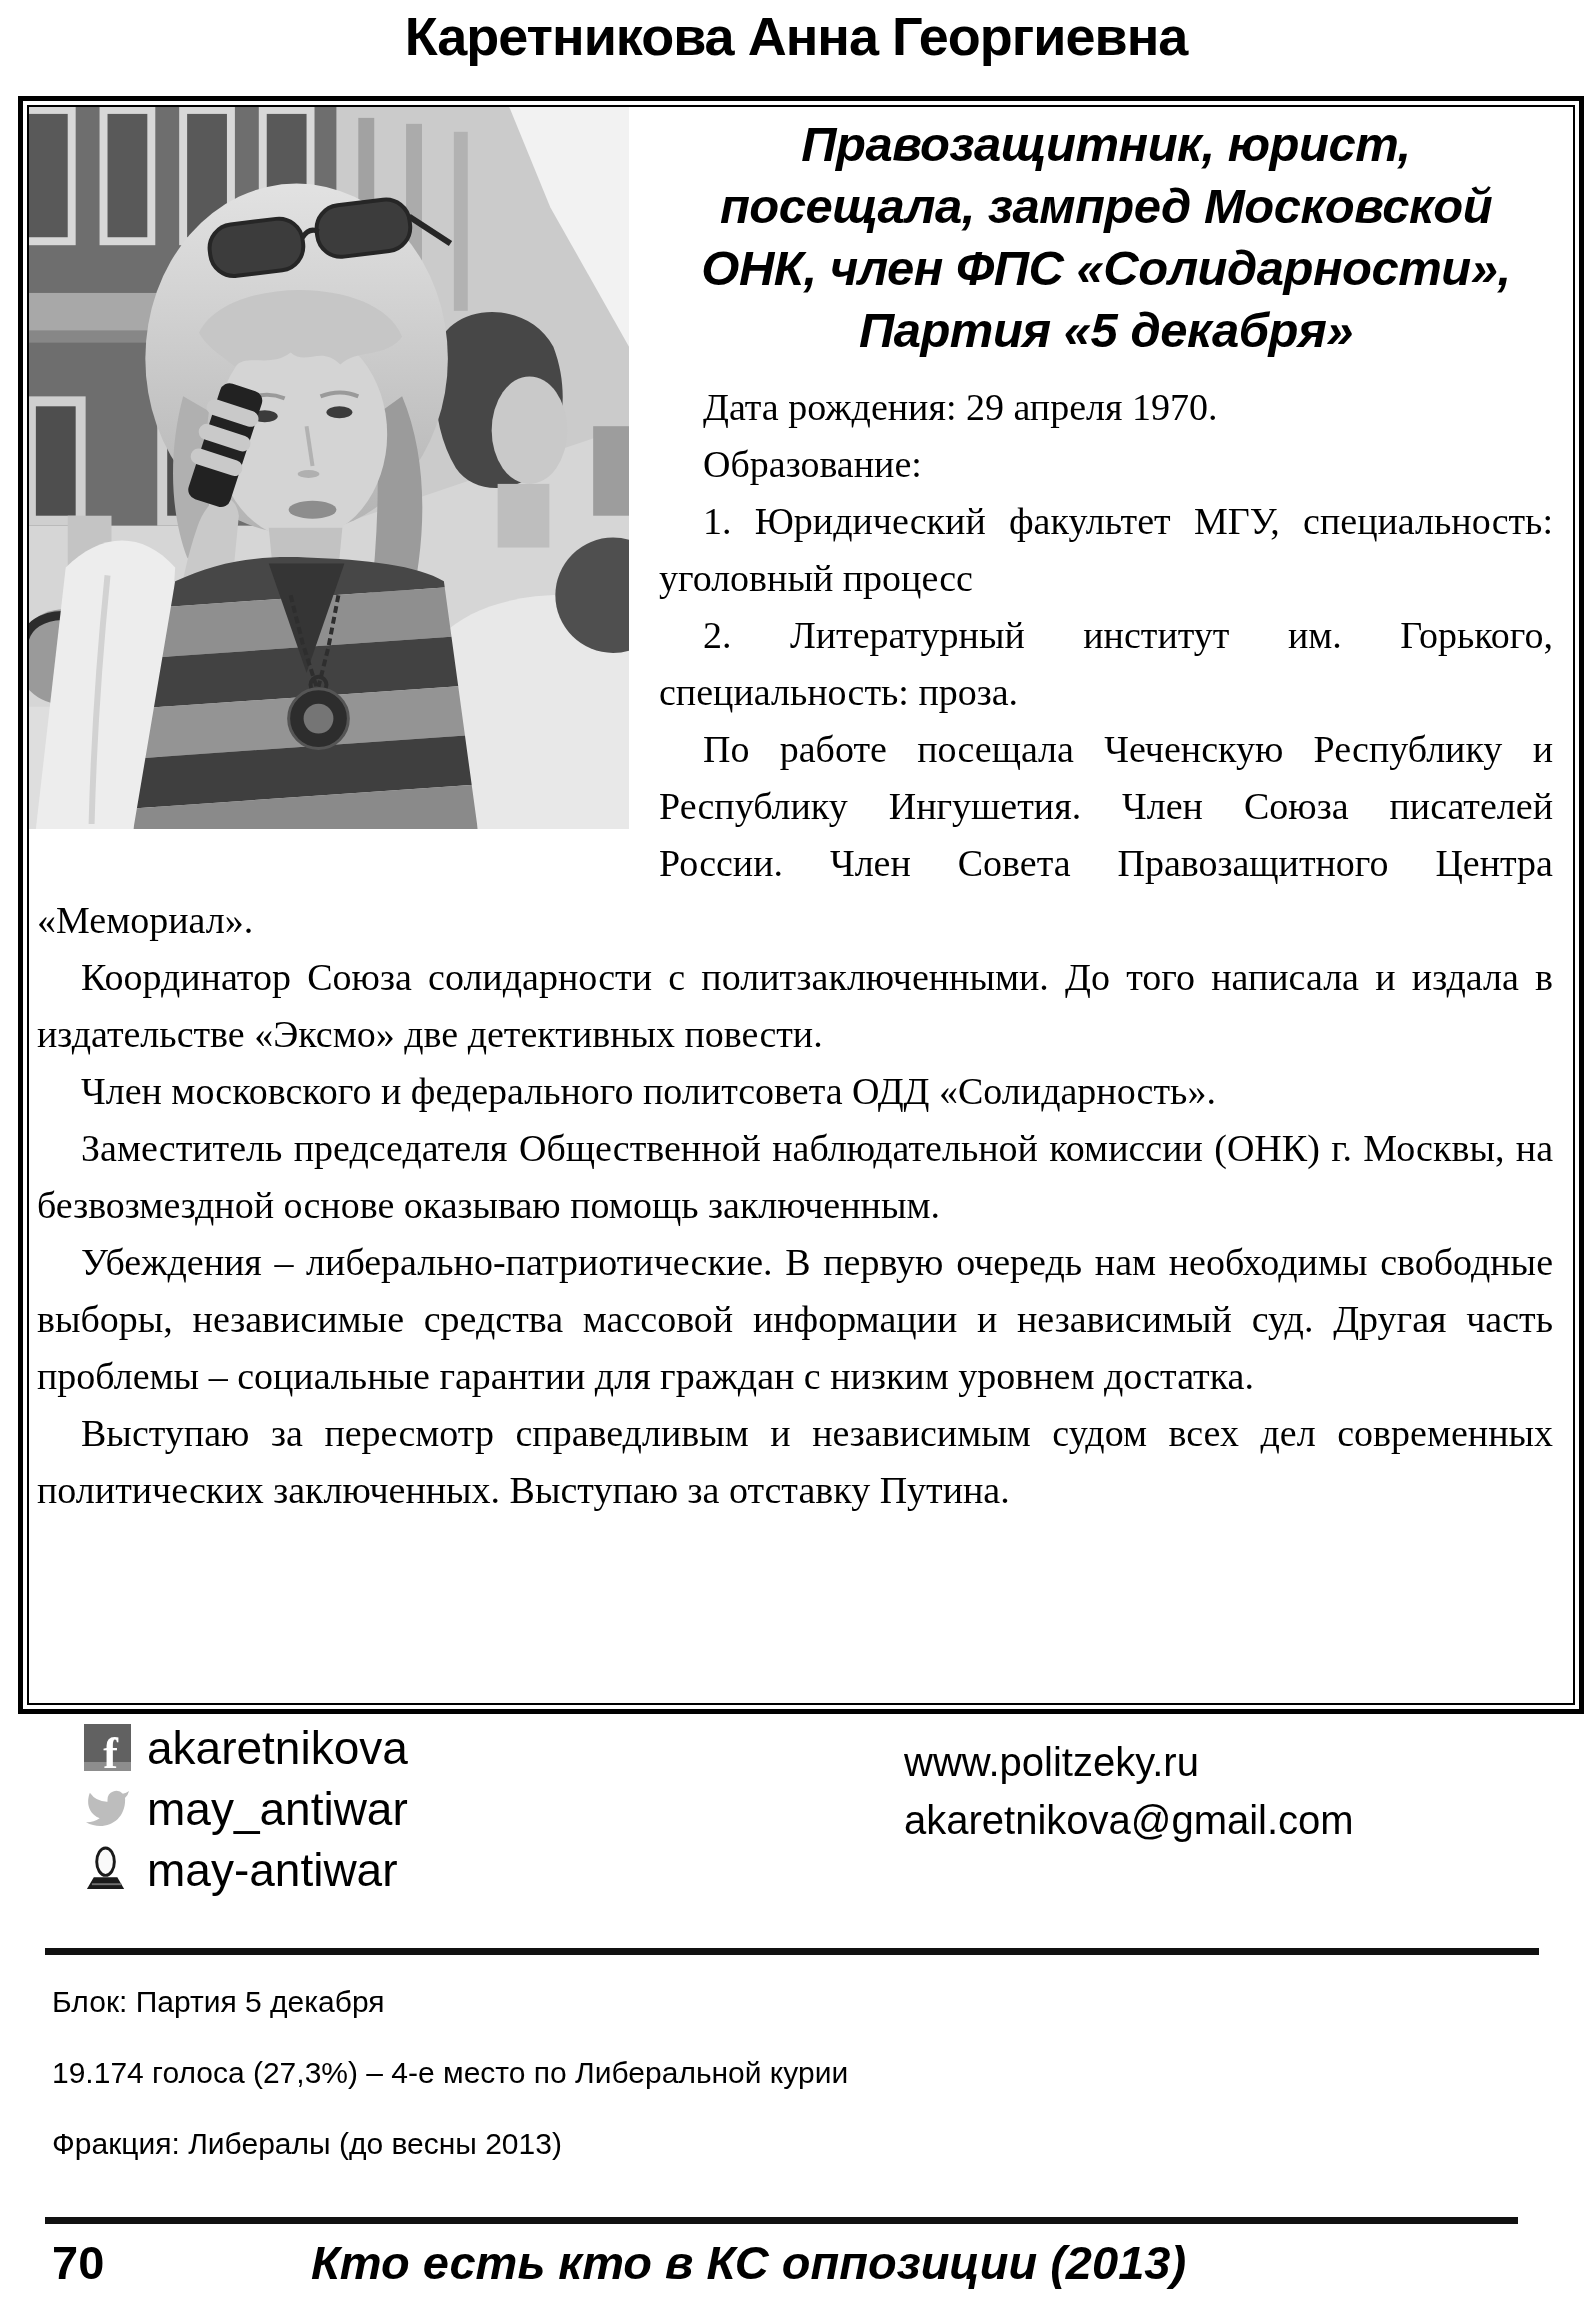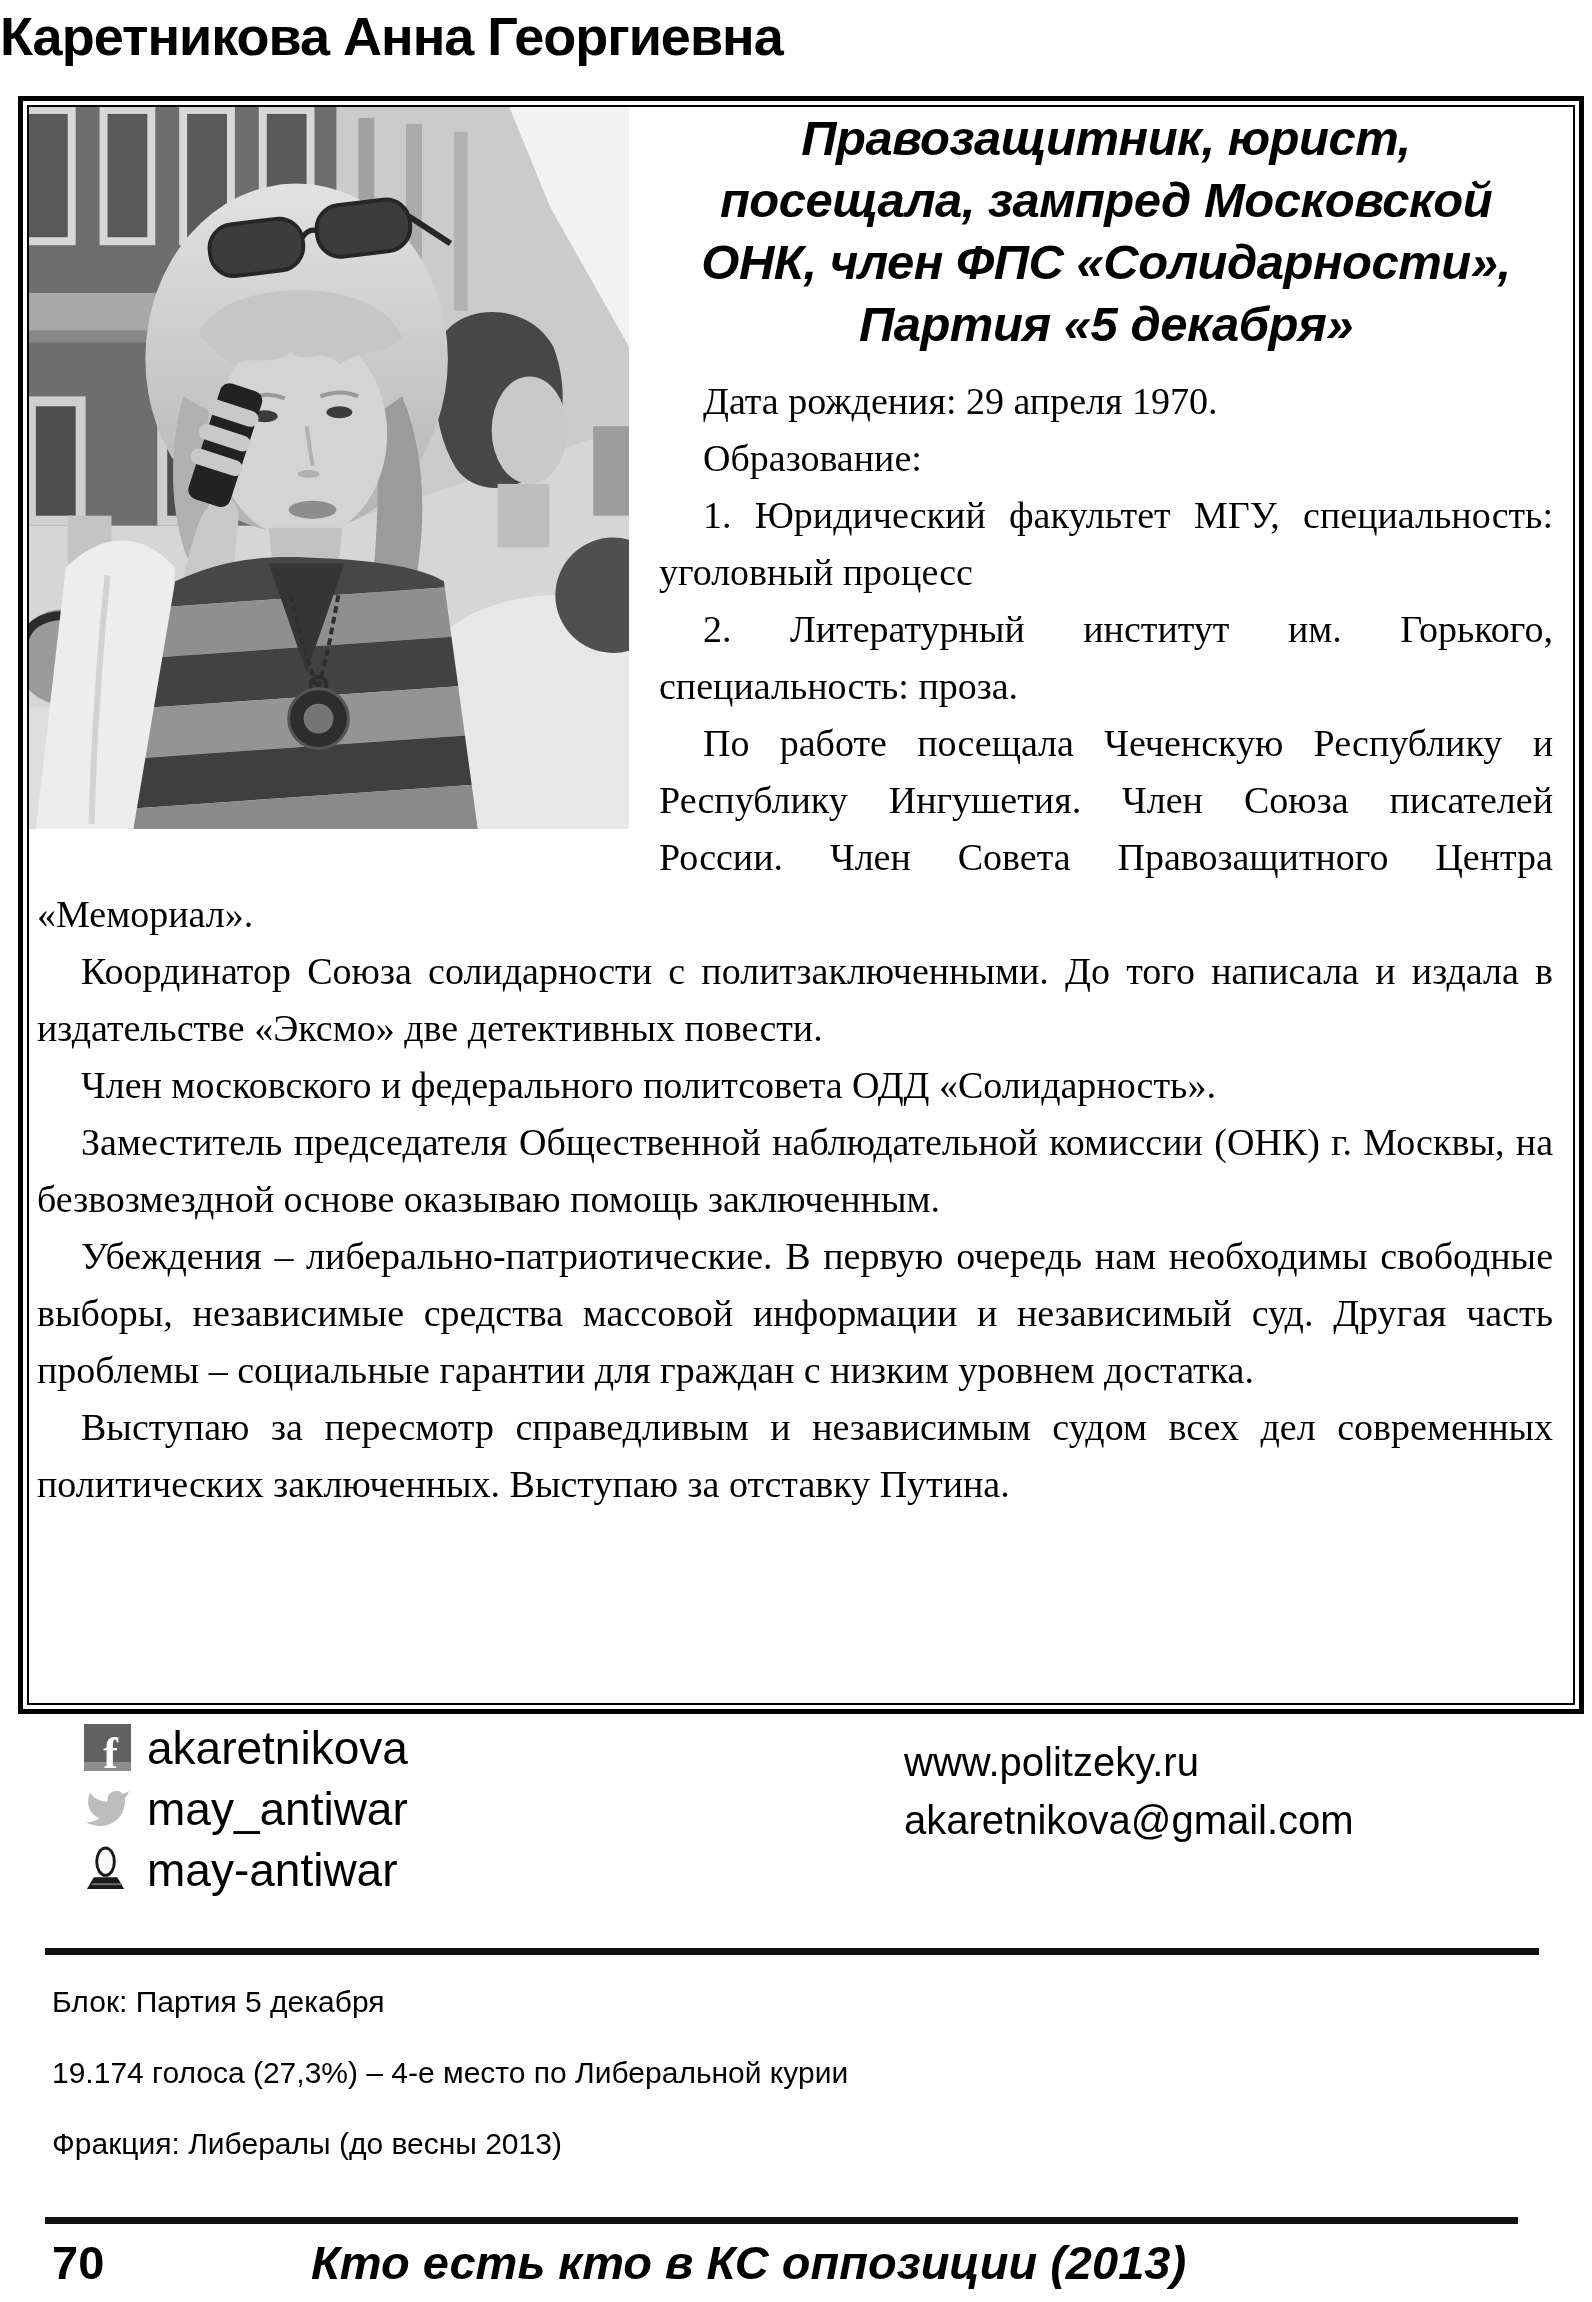--- a/index.html
+++ b/index.html
@@ -1,21 +1,21 @@
 <!DOCTYPE html>
 <html><head>
 <meta charset="utf-8">
 <style>
   html,body{margin:0;padding:0;}
   body{
     width:1592px;height:2302px;position:relative;background:#ffffff;color:#000;
     font-family:"Liberation Serif", serif;overflow:hidden;
   }
   .page-title{
-    position:absolute;top:4px;left:0;width:1592px;text-align:left;
+    position:absolute;top:4px;left:0;width:1592px;text-align:center;
     font-family:"Liberation Sans", sans-serif;font-weight:bold;font-size:54px;
     letter-spacing:-1px;line-height:64px;
   }
   
   .bio-frame{
     position:absolute;left:18px;top:96px;width:1566px;height:1618px;
     border:5px solid #000;box-sizing:border-box;
   }
   .bio-frame-inner{
     position:absolute;left:4px;top:4px;right:4px;bottom:4px;
@@ -23,21 +23,21 @@
     padding:0 20px 0 8px;overflow:hidden;
   }
   .photo-wrap{
     float:left;width:647px;height:761px;margin:-9px 4px 6px -29px;
     background:#fff;padding:0 26px 30px 0;box-sizing:border-box;
   }
   .photo-wrap svg{display:block;width:621px;height:731px;}
   .subtitle{
     text-align:center;font-family:"Liberation Sans", sans-serif;
     font-weight:bold;font-style:italic;font-size:49px;line-height:62px;
-    letter-spacing:-0.5px;
+    padding-top:6px;letter-spacing:-0.5px;
   }
   .bio-text{margin-top:18px;}
   .bio-text p{
     margin:0;font-size:38px;line-height:57px;text-align:justify;text-indent:44px;
   }
   .socials{
     position:absolute;left:84px;top:1724px;
     font-family:"Liberation Sans", sans-serif;font-size:46px;
   }
   .social-row{display:flex;align-items:center;height:47px;margin-bottom:14px;}

